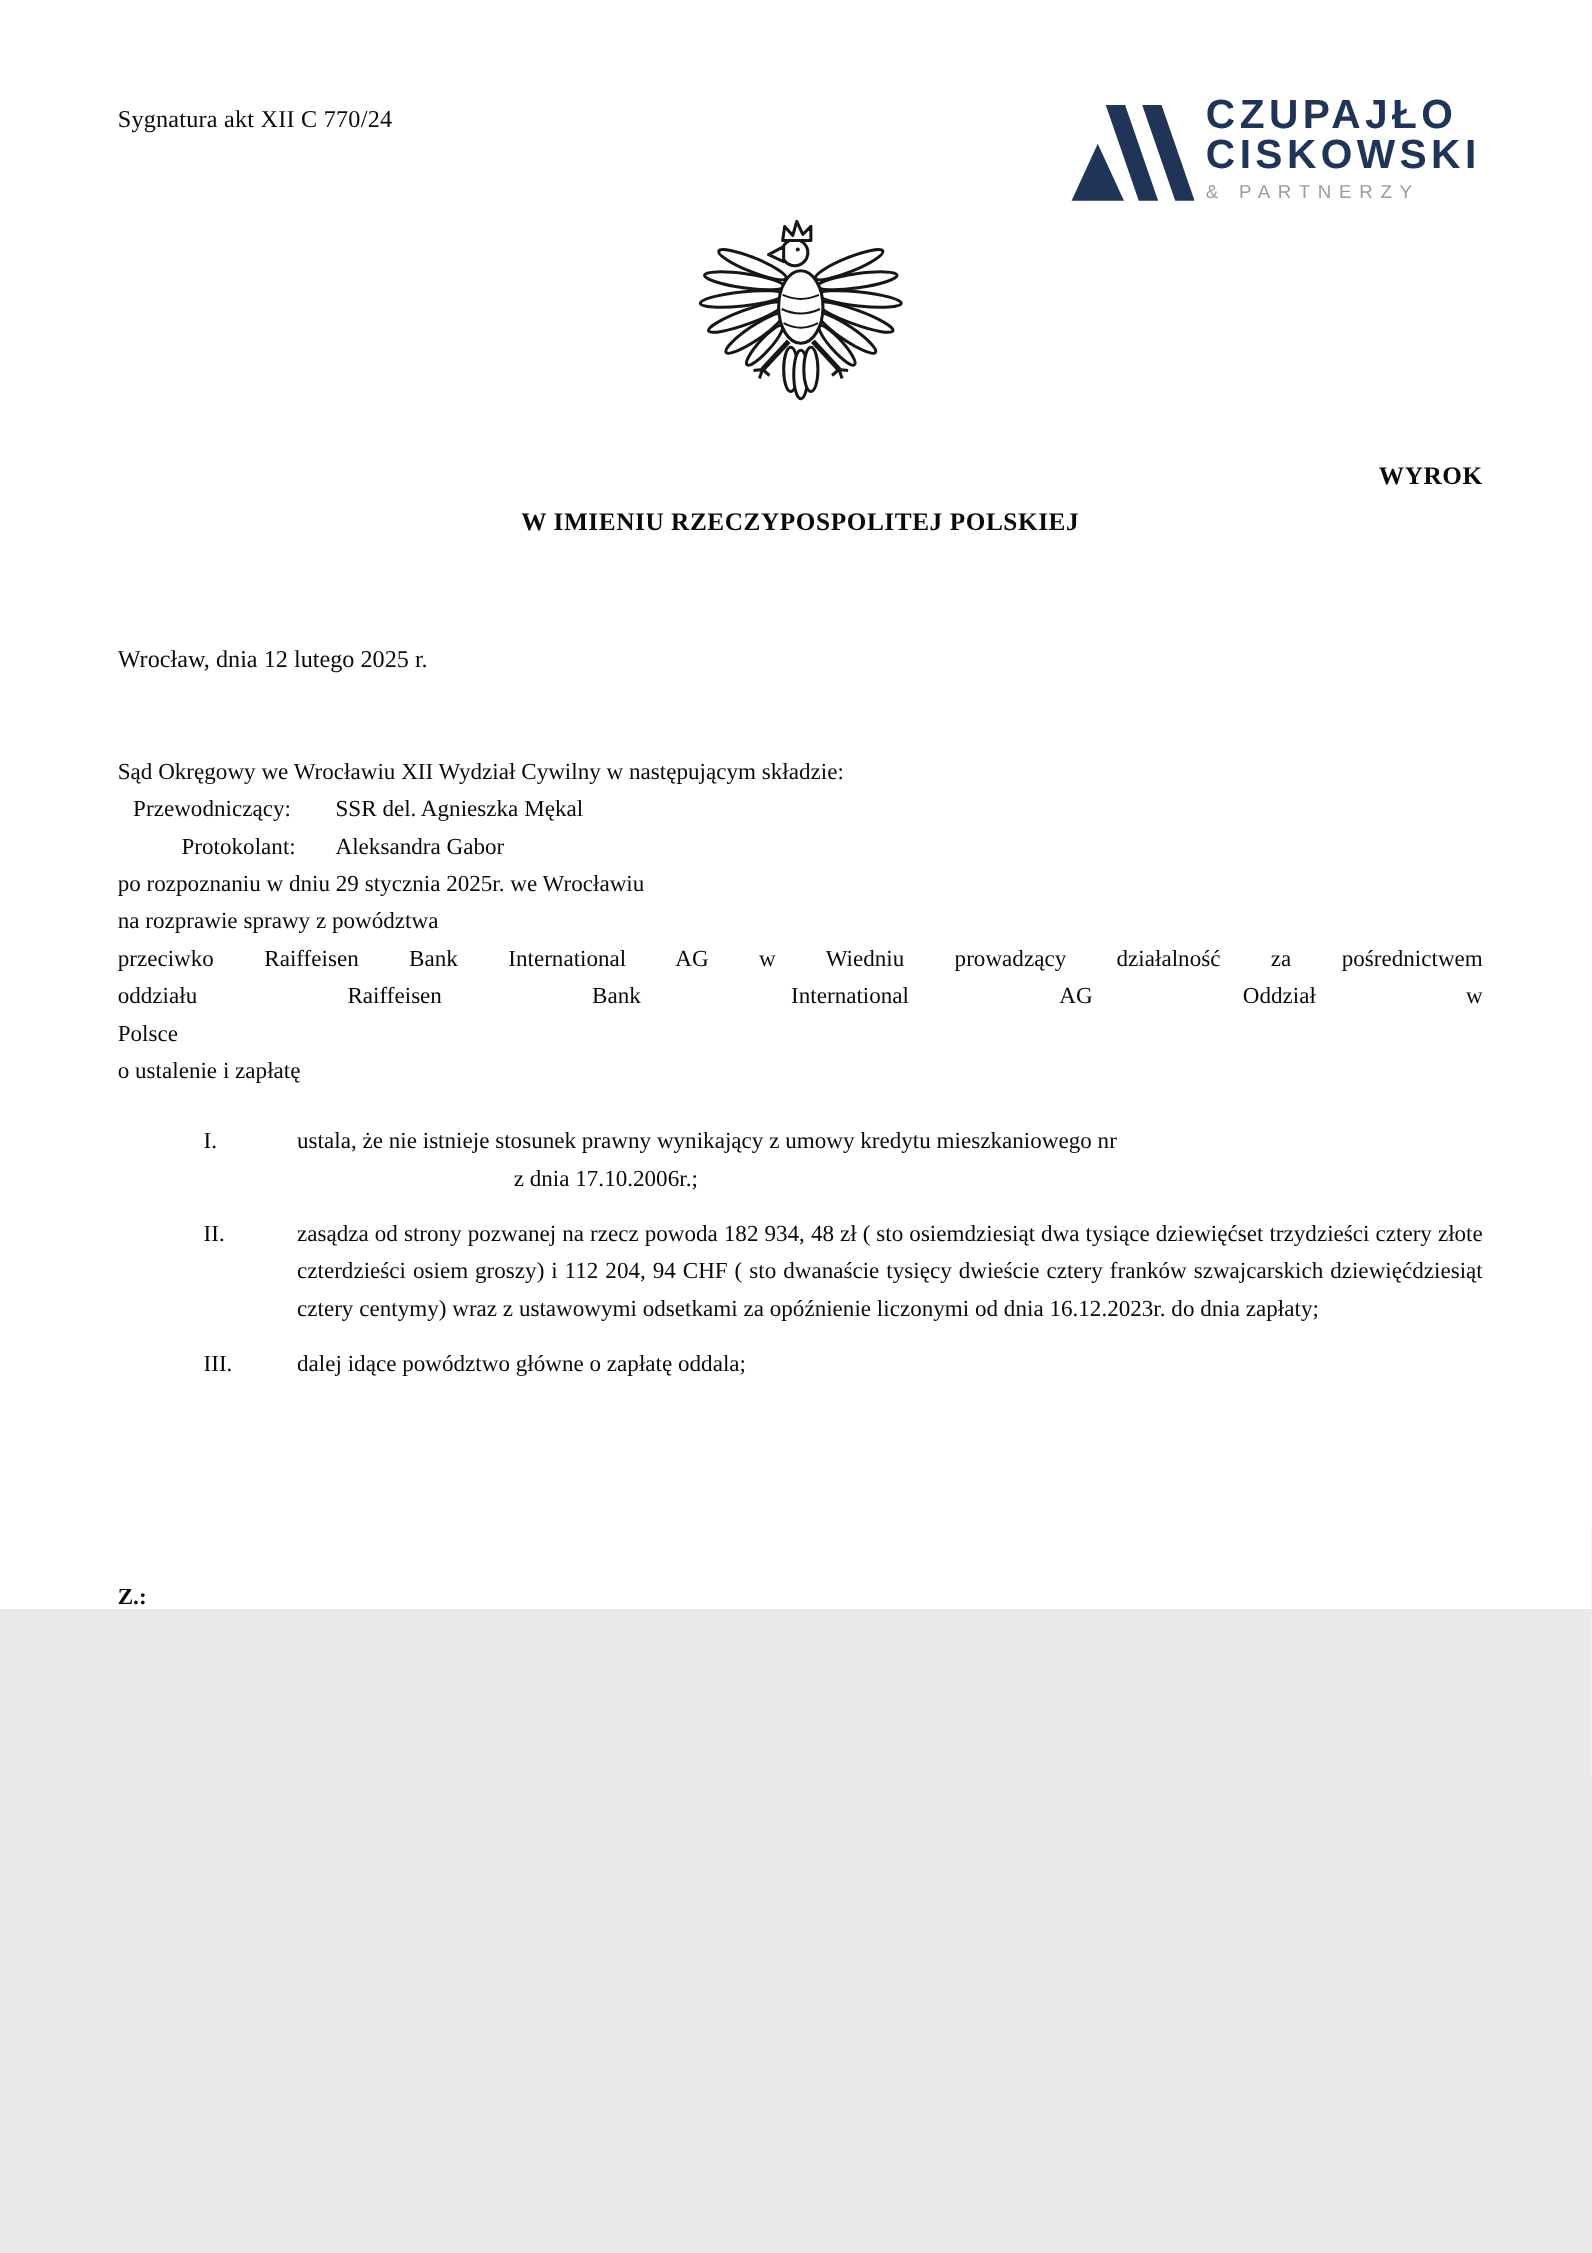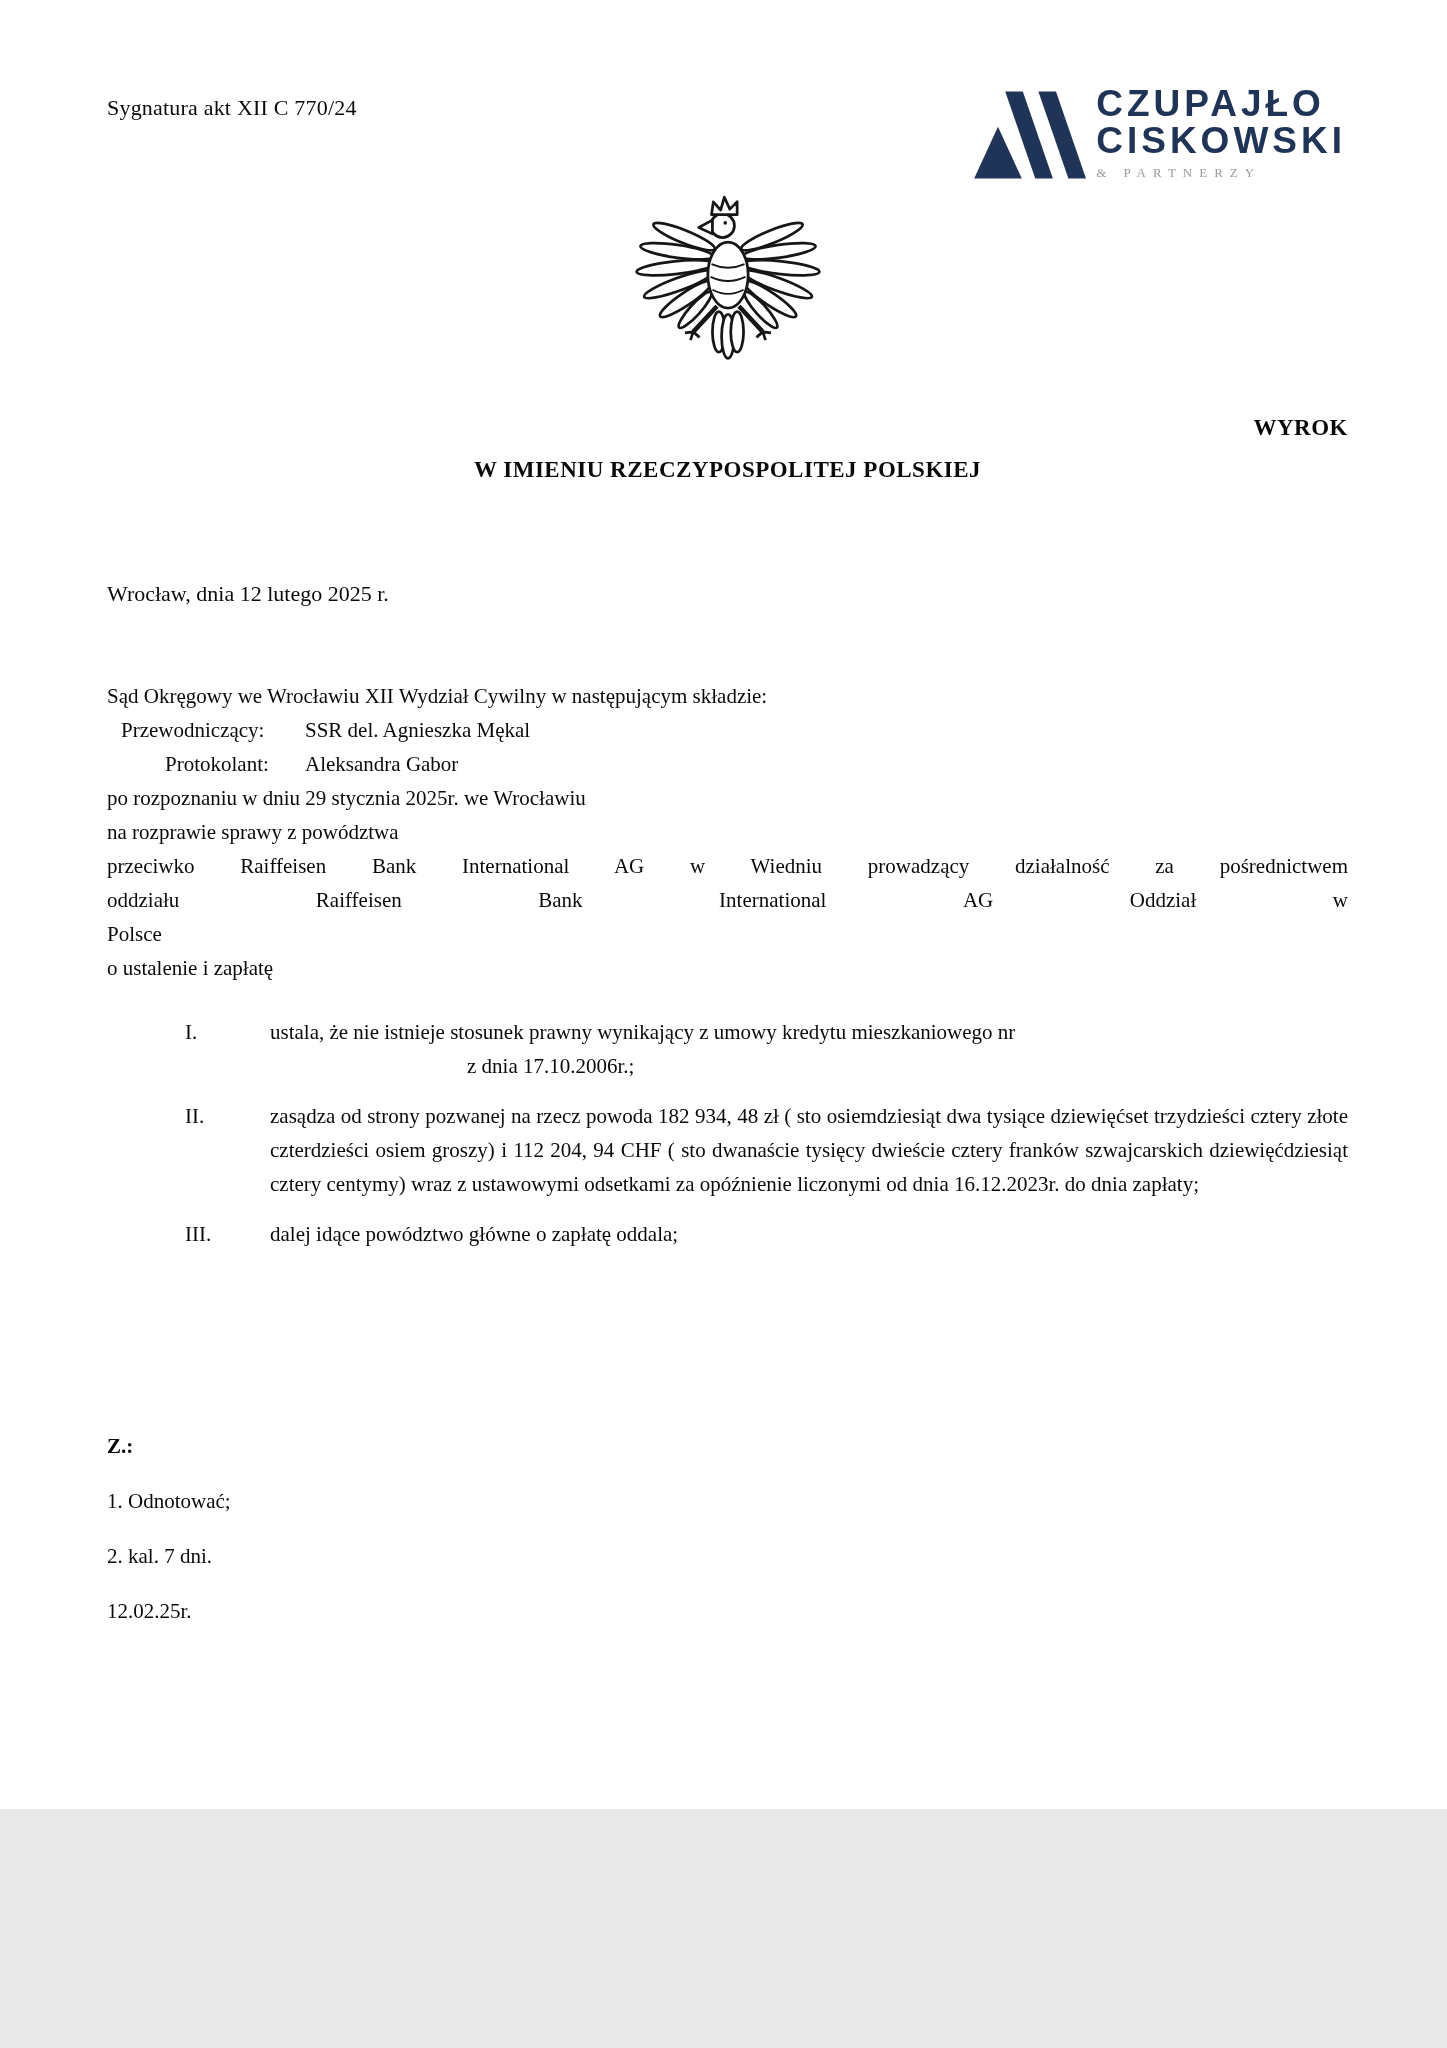--- a/index.html
+++ b/index.html
@@ -1,41 +1,41 @@
 <!DOCTYPE html>
 <html lang="pl"><head>
 <meta charset="utf-8">
 <style>
   * { margin:0; padding:0; box-sizing:border-box; }
   html,body { background:#e9e9e9; }
   .page {
     position:relative;
-    width:1447px; height:1809px;
+    width:1447px; height:1463px;
     margin:0 auto;
     background:#ffffff;
     font-family:"Liberation Serif", serif;
     color:#0a0a0a;
     overflow:hidden;
   }
   .content { padding:85px 99px 0 107px; }
 
   
   .header-row { display:flex; justify-content:space-between; align-items:flex-start; }
   .case-number { font-size:22px; padding-top:10px; letter-spacing:0.2px; }
   .logo { display:flex; align-items:flex-end; gap:10px; padding-right:2px; }
   .logo-mark { width:116px; height:94px; }
   .logo-text { line-height:1; padding-bottom:2px; }
   .logo-name {
     font-family:"Liberation Sans", sans-serif;
     font-size:37px; font-weight:700; letter-spacing:4px;
     color:#203457;
   }
   .logo-sub {
-    font-family:Liberation Serif, serif;
-    font-size:13px; font-weight:400; letter-spacing:7px;
+    font-family:Liberation Sans, sans-serif;
+    font-size:17px; font-weight:400; letter-spacing:7px;
     color:#9b9b9b; margin-top:7px;
   }
 
   
   .emblem-wrap { text-align:center; margin-top:8px; }
 
   
   .title-block { text-align:center; margin-top:48px; }
   .title-line1 { font-size:23px; font-weight:700; letter-spacing:0.5px;text-align:right; }
   .title-line2 { font-size:23px; font-weight:700; letter-spacing:0.5px; margin-top:16px; }

